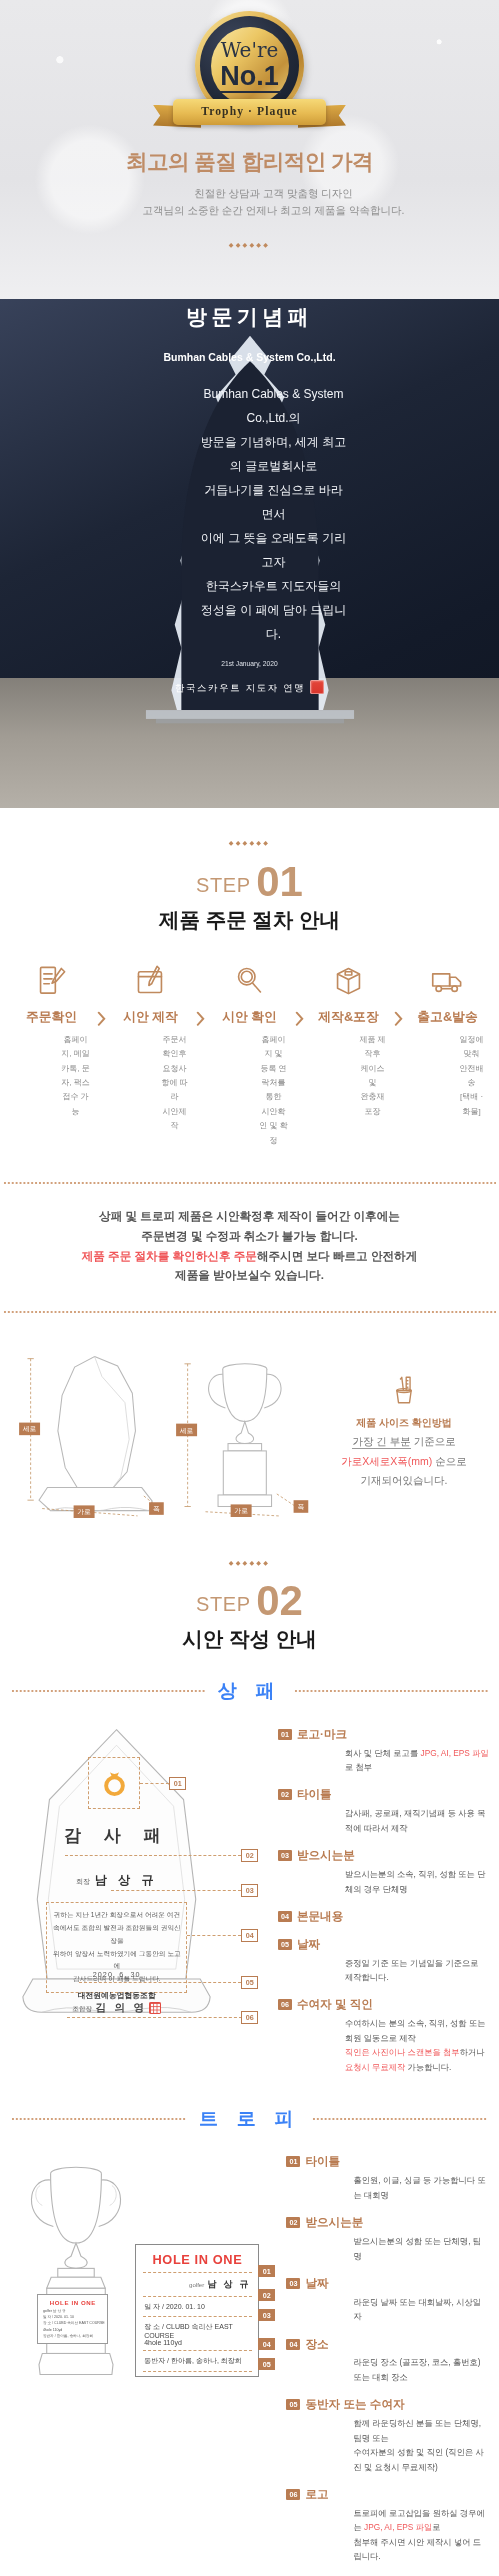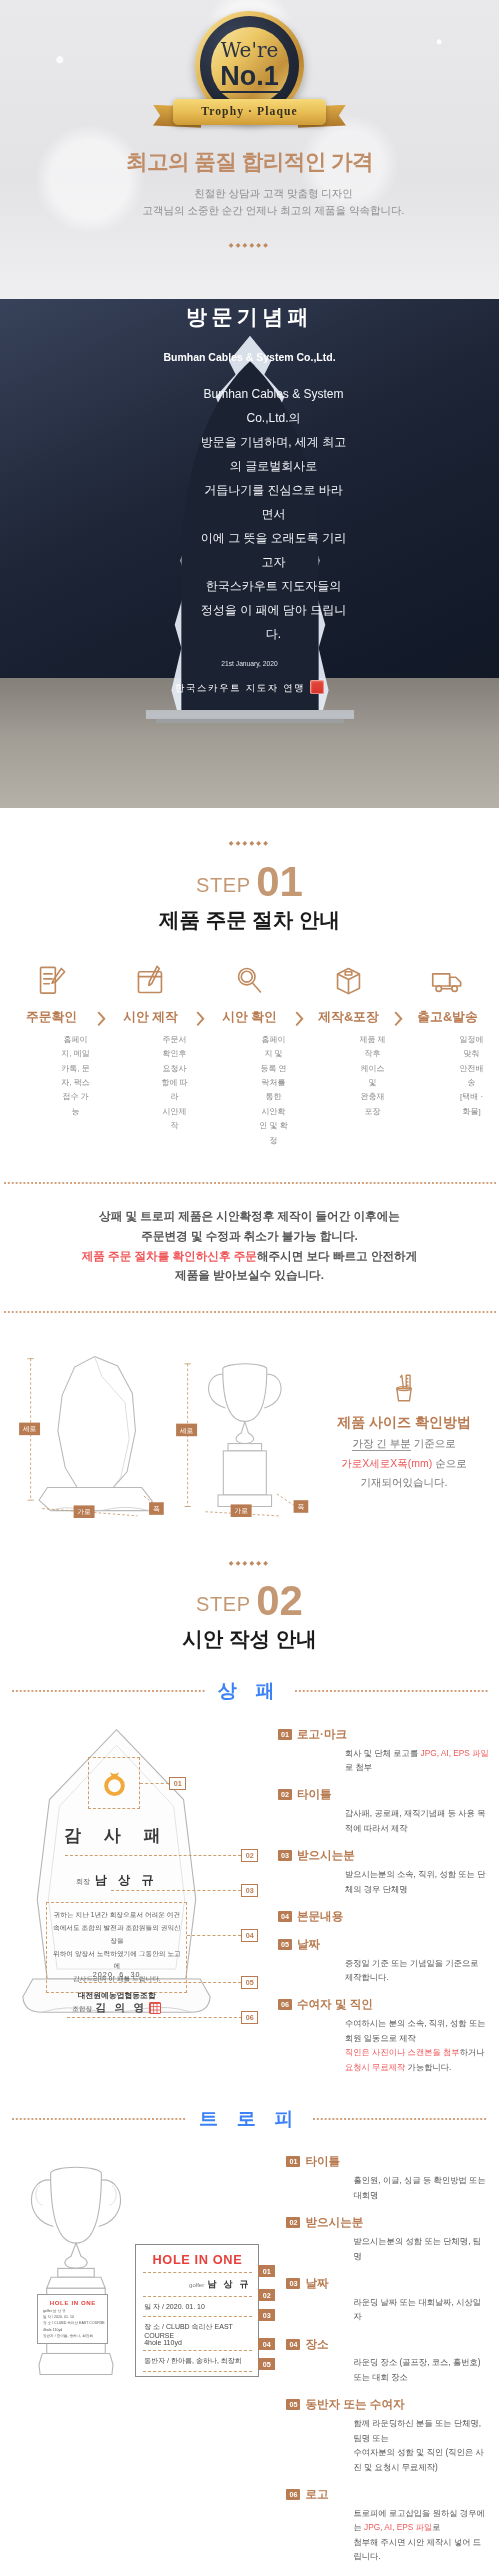--- a/index.html
+++ b/index.html
@@ -75,21 +75,21 @@
 
   .dotline { height:2.2px; margin:0 3.3px;
     background-image:radial-gradient(circle,#c98f63 0.7px, transparent 0.9px);
     background-size:3.9px 2.2px; background-repeat:repeat-x; background-position:left center; }
 
   .notice { padding:22px 11px 25.5px; text-align:center; font-size:11.6px; line-height:1.7; color:#555; font-weight:bold; }
 
   
   .sizeguide { display:flex; justify-content:center; align-items:center; padding:27px 16.6px 22px; }
   .sg-info { width:166px; text-align:center; margin-left:10px; }
-  .sg-title { font-size:14px; font-weight:bold; color:#b97c52; margin-top:7.8px; }
+  .sg-title { font-size:10px; font-weight:bold; color:#b97c52; margin-top:7.8px; }
   .sg-line { font-size:10.5px; color:#777; margin-top:5.5px; }
   .sg-u { border-bottom:1.1px solid #999; padding-bottom:0.6px; }
 
   .step2block { padding-top:14.4px; }
 
   
   .sec-head { display:flex; align-items:center; gap:9px; padding:0 7.8px; }
   .sec-head .dotline { flex:1; }
   .sec-head-title { font-size:19px; font-weight:bold; color:#3b82f6; letter-spacing:6.7px; white-space:nowrap; }
 
@@ -522,21 +522,21 @@
         <div class="cob" style="left:244px;top:187px;">04</div>
         <div class="cob" style="left:244px;top:207px;">05</div>
       </div>
 
       <div class="g-list" style="padding-left:11px;">
         <div class="g-item">
           <div class="g-head">
               <span class="badge">01</span>
               <span class="g-title">타이틀</span>
             </div>
-          <div class="g-desc pre">홀인원, 이글, 싱글 등 확인방법 또는 대회명</div>
+          <div class="g-desc pre">홀인원, 이글, 싱글 등 가능합니다 또는 대회명</div>
         </div>
         <div class="g-item">
           <div class="g-head">
               <span class="badge">02</span>
               <span class="g-title">받으시는분</span>
             </div>
           <div class="g-desc pre">받으시는분의 성함 또는 단체명, 팀명</div>
         </div>
         <div class="g-item">
           <div class="g-head">

